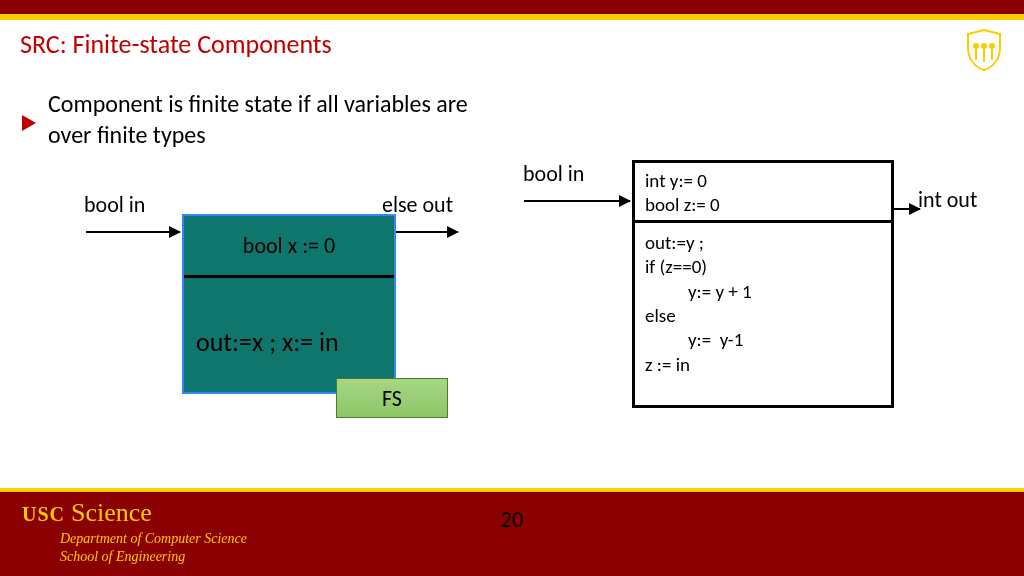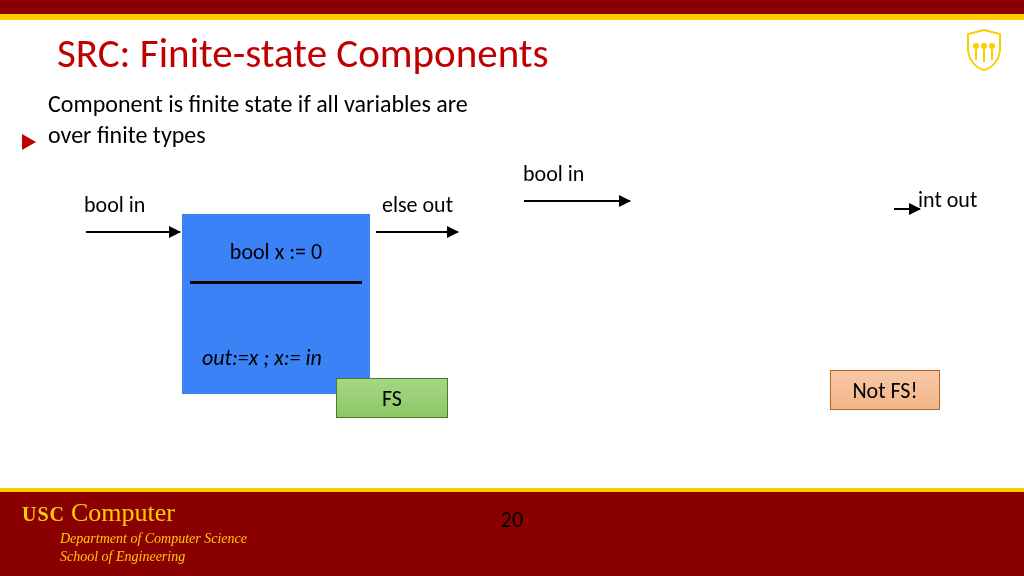--- a/index.html
+++ b/index.html
@@ -1,33 +1,33 @@
 <!DOCTYPE html>
 <html><head>
 <meta charset="utf-8">
 <style>
   * { margin:0; padding:0; box-sizing:border-box; }
   body { width:1024px; height:576px; font-family:"Segoe UI","Calibri",sans-serif; background:#fff; overflow:hidden; position:relative; }
   .top-cardinal { height:14px; background:#8a0000; width:100%; }
   .top-gold     { height:6px;  background:#ffcc00; width:100%; }
   .header { position:absolute; top:28px; left:20px; right:20px; display:flex; justify-content:space-between; }
-  .title  { color:#c00000; font-size:41px; font-weight:400;margin-left:37px; }
+  .title  { color:#c00000; font-size:26px; font-weight:400; }
   .shield { width:40px; height:44px; }
-  .bullet-row { position:absolute; top:88px; left:22px; display:flex; align-items:flex-end; }
+  .bullet-row { position:absolute; top:88px; left:22px; display:flex; align-items:center; }
   .bullet-icon { width:0; height:0; border-left:14px solid #c00000; border-top:8px solid transparent; border-bottom:8px solid transparent; margin-top:8px; margin-right:12px; }
   .bullet-text { font-size:24px; color:#000; line-height:1.3; max-width:460px; }
   .stage { position:absolute; top:0; left:0; width:1024px; height:576px; }
   .arrow { position:absolute; height:2px; background:#000; }
   .arrow::after { content:""; position:absolute; right:-1px; top:-5px; width:0; height:0; border-left:12px solid #000; border-top:6px solid transparent; border-bottom:6px solid transparent; }
   .lbl { position:absolute; font-size:22px; color:#000; }
 
   
-  .box1 { position:absolute; left:182px; top:214px; width:188px; height:180px; border:8px solid #3b82f6; background:#3b82f6; }
+  .box1 { position:absolute; left:182px; top:214px; width:214px; height:180px; border:2px solid #3b82f6; background:#0f766e; }
   .box1-top { height:62px; border-bottom:3px solid #000; display:flex; align-items:center; justify-content:center; font-size:22px; }
-  .box1-body { padding:60px 12px 8px 12px; font-size:22px;font-style:italic; }
+  .box1-body { padding:48px 12px 8px 12px; font-size:26px; }
   .fs-badge { position:absolute; left:336px; top:378px; width:112px; height:40px; background:linear-gradient(#a6d785,#8cc665); border:1.5px solid #4a7c2c; display:flex; align-items:center; justify-content:center; font-size:22px; }
 
   
   .box2 { position:absolute; left:632px; top:160px; width:262px; height:248px; border:3px solid #000; background:#fff; }
   .box2-top { height:60px; border-bottom:3px solid #000; padding:6px 10px; font-size:19px; line-height:1.25; }
   .box2-body { padding:8px 10px; font-size:19px; line-height:1.28; white-space:pre; }
   .notfs-badge { position:absolute; left:830px; top:370px; width:110px; height:40px; background:linear-gradient(#f8c9a6,#f2b48a); border:1.5px solid #b5651d; display:flex; align-items:center; justify-content:center; font-size:22px; }
 
   .footer { position:absolute; left:0; bottom:0; width:100%; height:88px; background:#8a0000; }
   .footer-gold { position:absolute; top:0; left:0; width:100%; height:4px; background:#ffcc00; }
@@ -72,27 +72,38 @@
     <div class="box1-top">bool x := 0</div>
     <div class="box1-body">out:=x ; x:= in</div>
   </div>
   <div class="fs-badge">FS</div>
 
   <div class="lbl" style="left:523px; top:160px;">bool in</div>
   <div class="arrow" style="left:524px; top:200px; width:106px;"></div>
   <div class="lbl" style="left:918px; top:186px;">int out</div>
   <div class="arrow" style="left:894px; top:208px; width:26px;"></div>
 
-  <div class="notfs-badge">Not FS!</div>
+  <div class="box2">
+    <div class="box2-top">
+      <div>int y:= 0</div>
+      <div>bool z:= 0</div>
+    </div>
+    <div class="box2-body">out:=y ;
+if (z==0)
+          y:= y + 1
+else
+          y:=  y-1
+z := in</div>
+  </div>
 
 </div>
 
 <div class="footer">
   <div class="footer-gold"></div>
   <div class="usc">
-    <span class="t1">USC</span><span class="t2">Computer</span>
+    <span class="t1">USC</span><span class="t2">Science</span>
   </div>
   <div class="usc-sub">
     <div>Department of  Computer Science</div>
     <div>School of Engineering</div>
   </div>
   <div class="pagenum">20</div>
 </div>
 
 </body></html>

